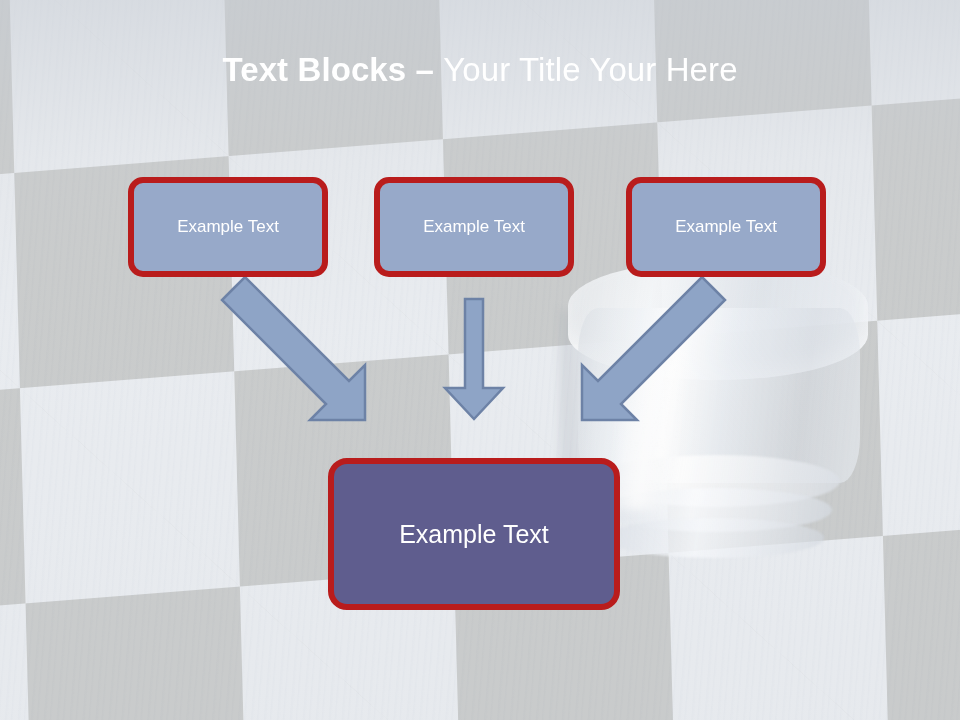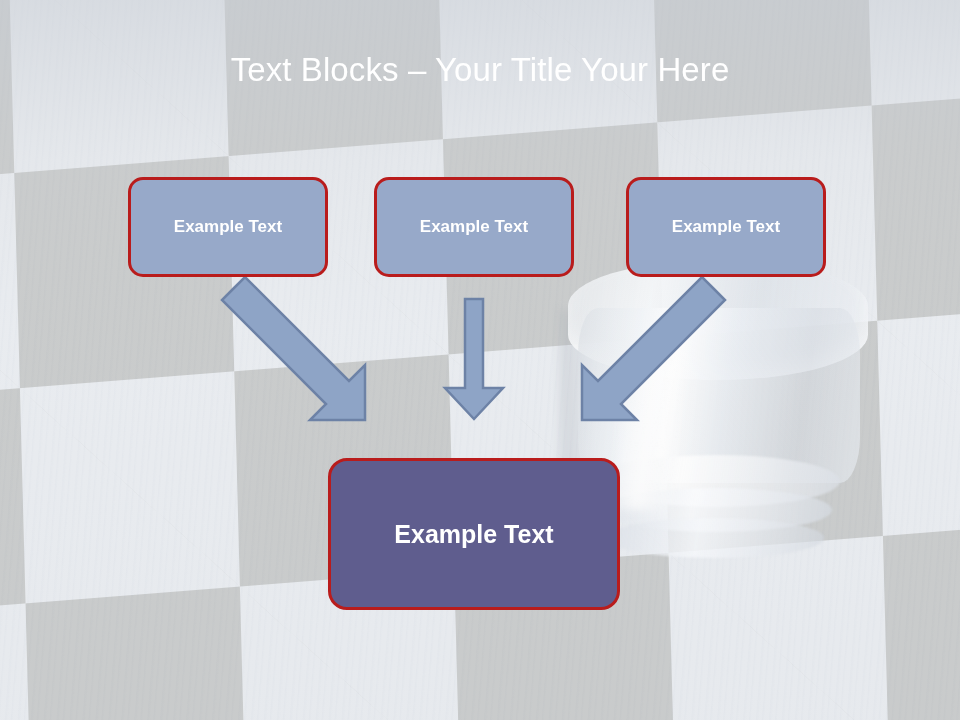--- a/index.html
+++ b/index.html
@@ -168,42 +168,41 @@
     left: 0;
     top: 50px;
     width: 960px;
     text-align: center;
     color: #ffffff;
     font-size: 33px;
     line-height: 40px;
     letter-spacing: .1px;
     white-space: nowrap;
   }
-  .title .strong { font-weight: normal; }
+  .title .strong { font-weight: bold; }
   .title .light  { font-weight: normal; }
 
   
   .arrows {
     position: absolute;
     left: 0; top: 0;
     width: 960px; height: 720px;
     pointer-events: none;
   }
 
   
   .box {
     position: absolute;
     box-sizing: border-box;
     display: flex;
     align-items: center;
     justify-content: center;
     color: #ffffff;
-    border: 3px solid #b91c1c;
+    border: 6px solid #b91c1c;
     border-radius: 15px;
-    font-weight: bold;
   }
   .box.top {
     width: 200px;
     height: 100px;
     top: 177px;
     background: #97a9c9;
     font-size: 17px;
   }
   .box.top.b1 { left: 128px; }
   .box.top.b2 { left: 374px; }

